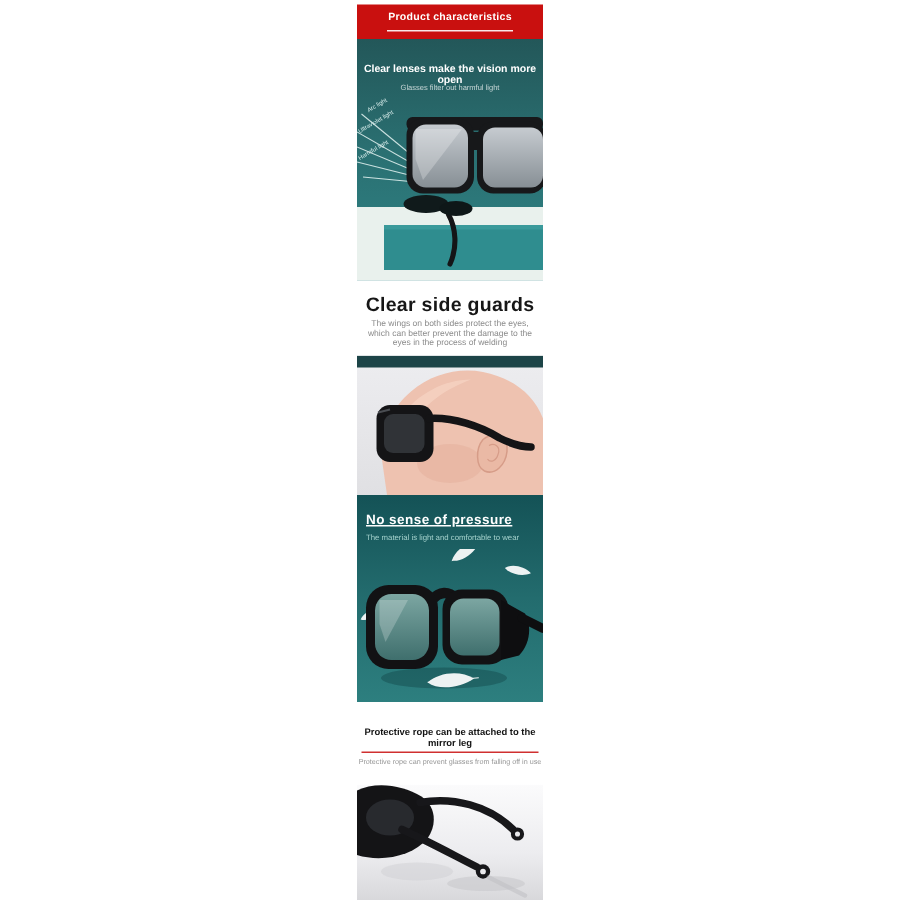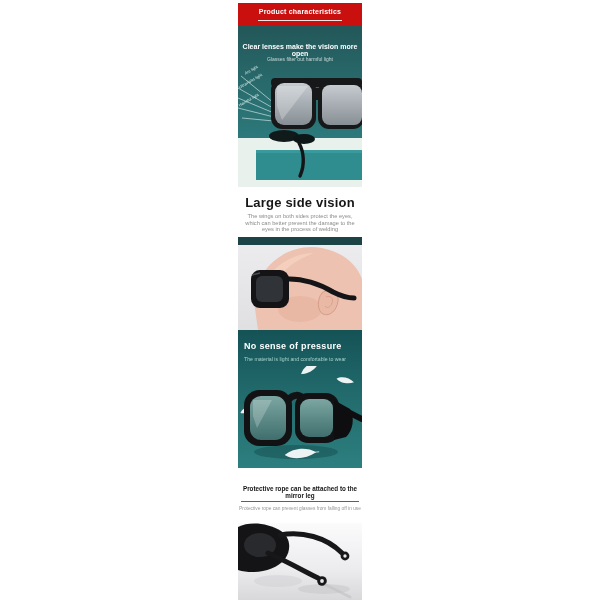--- a/index.html
+++ b/index.html
@@ -30,21 +30,21 @@
   .guards{top:187px;height:50px;background:#ffffff;text-align:center;}
   .guards .h{margin-top:8px;font-size:13px;font-weight:bold;color:#161616;letter-spacing:.2px;}
   .guards .p{margin-top:3px;font-size:5.7px;line-height:6.6px;color:#8b8b8b;}
   .guards .p span{display:block;}
 
   
   .face{top:237px;height:93px;}
 
   
   .pressure{top:330px;height:138px;background:linear-gradient(180deg,#145256 0%,#236c6e 50%,#2d7f7f 100%);}
-  .pressure .title{position:absolute;top:11px;left:6px;font-size:9px;font-weight:bold;color:#ffffff;letter-spacing:.3px;}
+  .pressure .title{position:absolute;top:11px;left:6px;font-size:9px;font-weight:bold;color:#ffffff;letter-spacing:.3px;text-decoration:underline;}
   .pressure .sub{position:absolute;top:26px;left:6px;font-size:5.2px;color:#a5d2cd;}
   .pressure svg{position:absolute;left:0;top:36px;}
 
   
   .rope{top:468px;height:55px;background:#ffffff;text-align:center;}
   .rope .h{margin-top:17px;font-size:6.3px;font-weight:bold;color:#141414;}
   .rope .u{width:118px;height:1px;background:#d03030;margin:2px auto 0 auto;}
   .rope .p{margin-top:4px;font-size:4.8px;color:#979797;}
 
   
@@ -100,21 +100,21 @@
           <path d="M39,20 L70,20 L44,54 L39,40 Z" fill="#ffffff" opacity="0.25"></path>
         </g>
       </svg>
 
       <span class="raylab rl0">Arc light</span>
       <span class="raylab rl1">Ultraviolet light</span>
       <span class="raylab rl2">Harmful light</span>
     </div>
 
     <div class="sec guards">
-      <div class="h">Large side vision</div>
+      <div class="h">Clear side guards</div>
       <div class="p">
         <span>The wings on both sides protect the eyes,</span>
         <span>which can better prevent the damage to the</span>
         <span>eyes in the process of welding</span>
       </div>
     </div>
 
     <div class="sec face">
       <svg width="124" height="93" viewBox="0 0 124 93">
         <defs>

